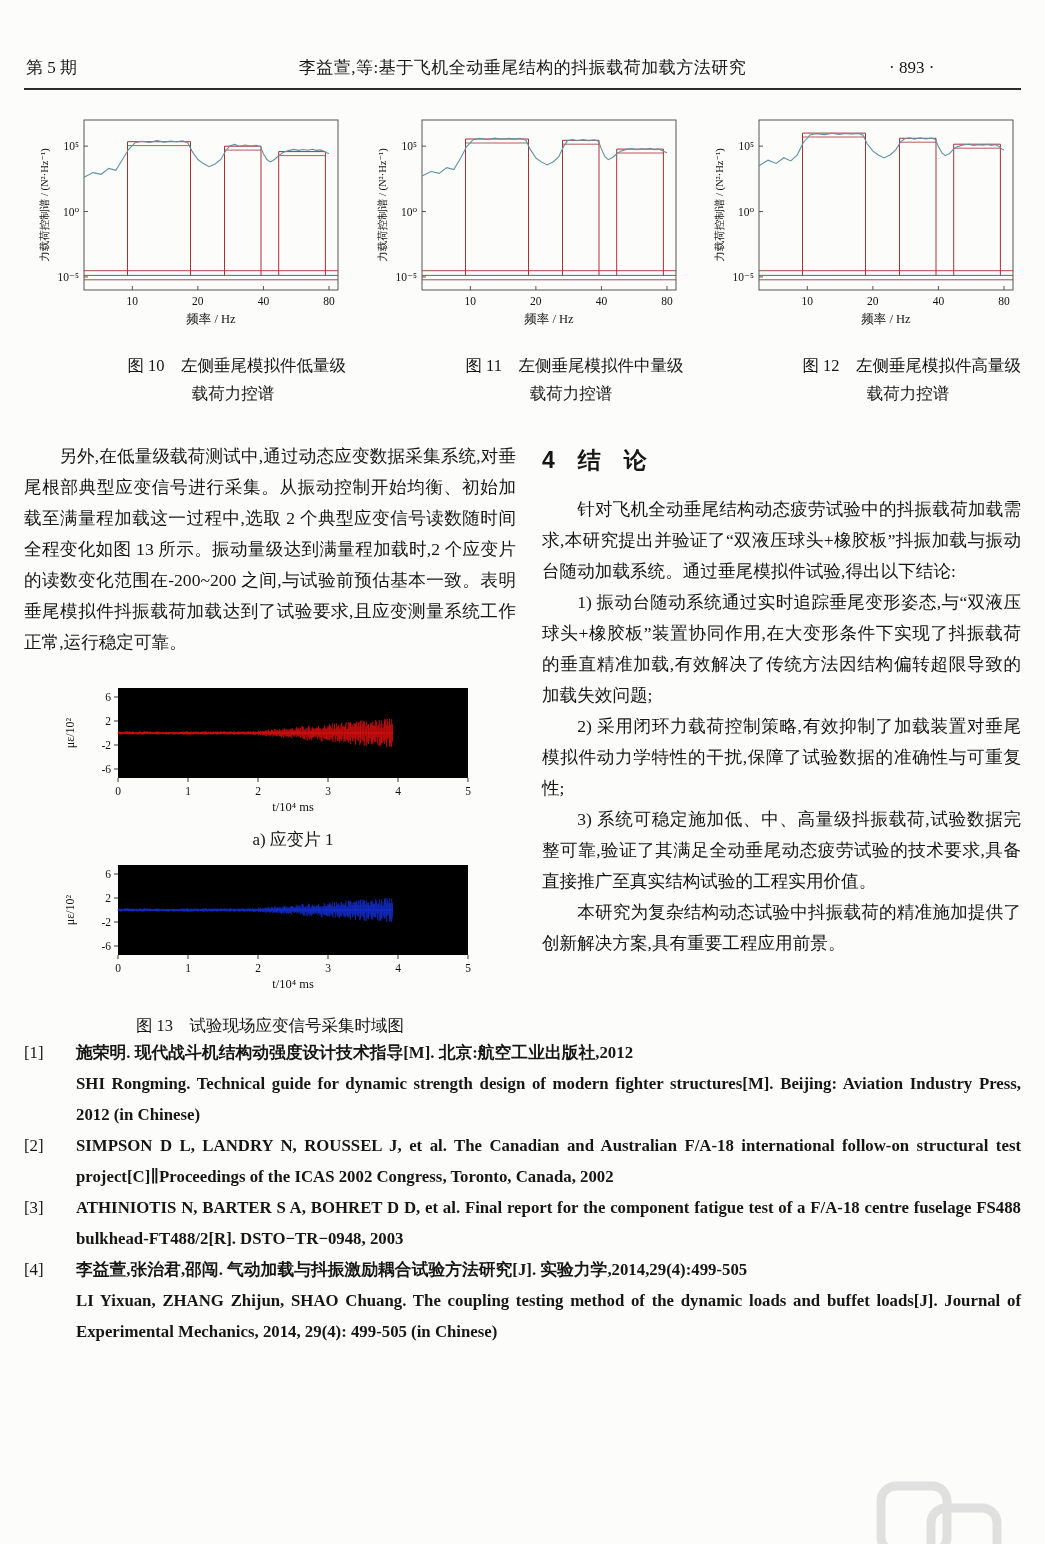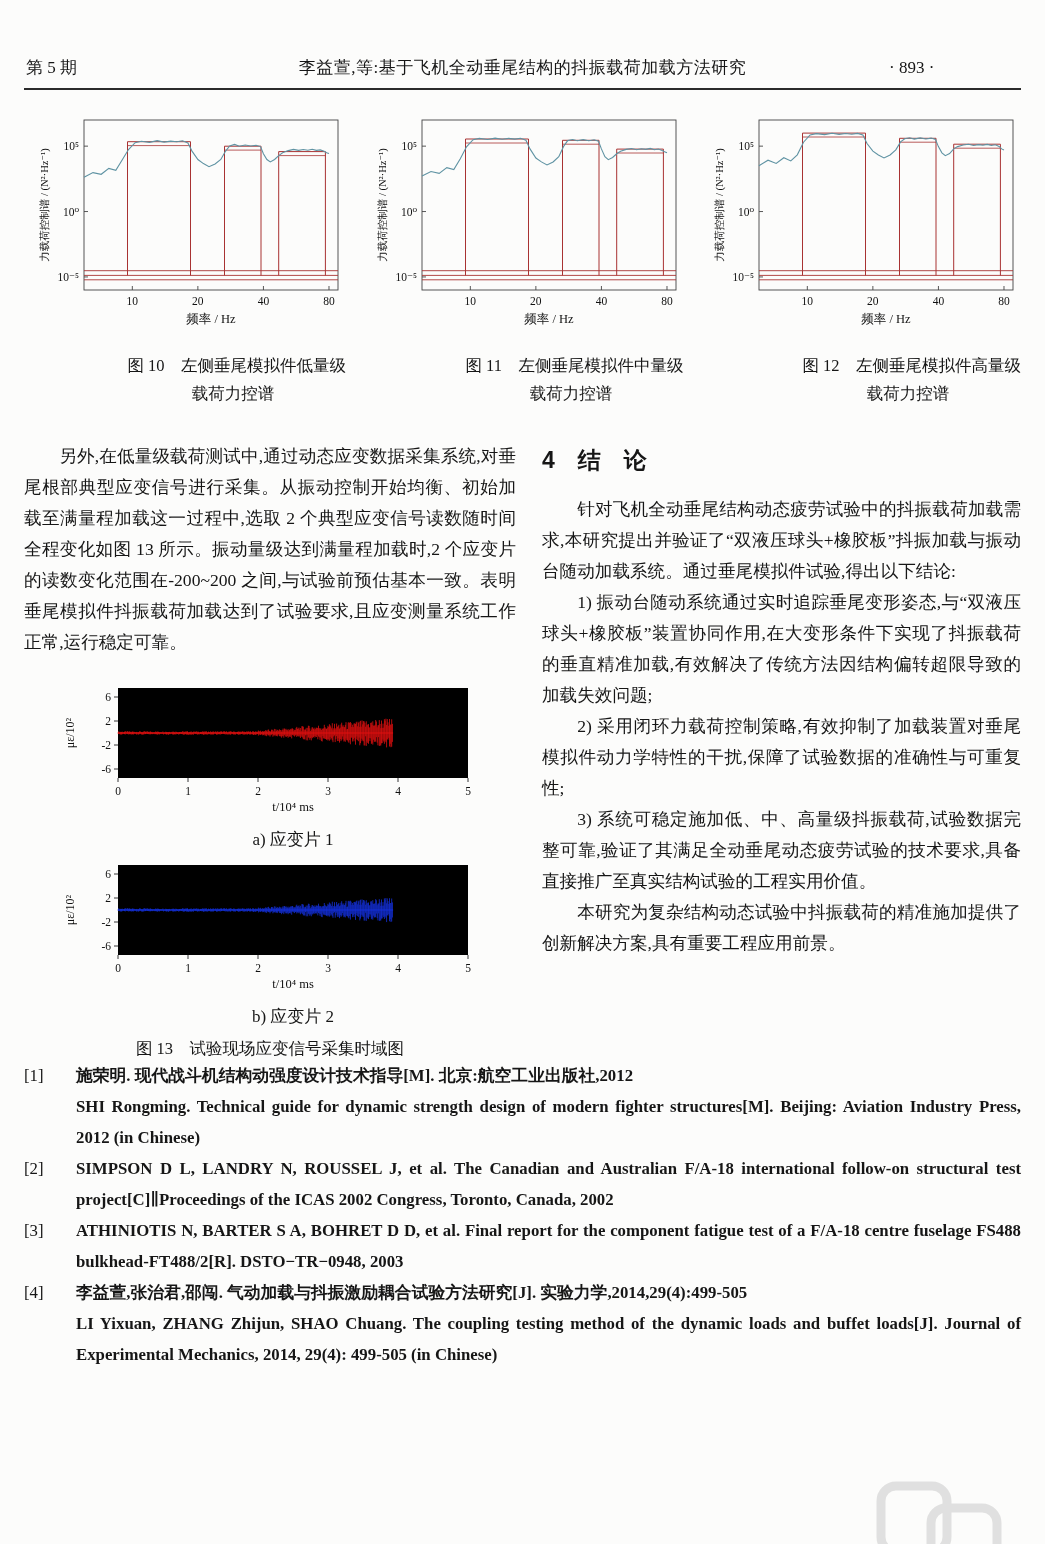--- a/index.html
+++ b/index.html
@@ -213,21 +213,20 @@
             <text x="268" y="113" text-anchor="middle" font-size="11.5" fill="#111">3</text>
             <line x1="338" y1="96" x2="338" y2="100" stroke="#222" stroke-width="0.9"></line>
             <text x="338" y="113" text-anchor="middle" font-size="11.5" fill="#111">4</text>
             <line x1="408" y1="96" x2="408" y2="100" stroke="#222" stroke-width="0.9"></line>
             <text x="408" y="113" text-anchor="middle" font-size="11.5" fill="#111">5</text>
             <text x="233" y="129" text-anchor="middle" font-size="12.5" fill="#111">t/10⁴ ms</text>
             <text x="14" y="51" text-anchor="middle" font-size="12" fill="#111" transform="rotate(-90 14 51)">με/10²</text>
             <line x1="58" y1="51" x2="333.1" y2="51" stroke="#1430d8" stroke-width="1"></line>
             <path d="M58.0,50.5L58.0,51.5M58.7,49.3L58.7,51.9M59.4,50.5L59.4,51.6M60.2,49.8L60.2,52.5M60.9,50.0L60.9,52.4M61.6,49.9L61.6,52.5M62.3,49.7L62.3,52.2M63.1,50.3L63.1,51.5M63.8,50.1L63.8,51.8M64.5,49.8L64.5,52.0M65.2,49.2L65.2,52.5M66.0,49.4L66.0,51.6M66.7,50.3L66.7,51.6M67.4,49.2L67.4,51.8M68.1,49.4L68.1,52.2M68.9,50.0L68.9,52.5M69.6,49.3L69.6,52.0M70.3,50.0L70.3,51.9M71.0,49.7L71.0,52.5M71.8,50.1L71.8,52.4M72.5,49.5L72.5,52.1M73.2,49.8L73.2,52.6M73.9,49.7L73.9,52.1M74.7,50.0L74.7,51.5M75.4,50.4L75.4,51.5M76.1,50.1L76.1,52.1M76.8,49.9L76.8,52.7M77.5,50.5L77.5,51.5M78.3,50.3L78.3,52.6M79.0,50.0L79.0,52.3M79.7,49.2L79.7,51.7M80.4,49.6L80.4,51.5M81.2,50.2L81.2,52.2M81.9,50.0L81.9,52.7M82.6,50.3L82.6,52.5M83.3,49.8L83.3,52.5M84.1,49.2L84.1,52.3M84.8,49.3L84.8,51.5M85.5,49.9L85.5,52.1M86.2,49.5L86.2,51.5M87.0,49.7L87.0,52.0M87.7,49.3L87.7,51.9M88.4,49.9L88.4,51.9M89.1,50.3L89.1,52.3M89.9,49.6L89.9,52.2M90.6,49.5L90.6,52.3M91.3,50.2L91.3,51.8M92.0,49.9L92.0,52.2M92.7,50.4L92.7,52.1M93.5,50.4L93.5,51.5M94.2,50.1L94.2,52.2M94.9,50.4L94.9,51.8M95.6,49.5L95.6,52.2M96.4,49.8L96.4,52.2M97.1,50.0L97.1,52.5M97.8,49.4L97.8,52.6M98.5,49.9L98.5,51.7M99.3,50.2L99.3,52.5M100.0,50.1L100.0,52.0M100.7,50.3L100.7,51.5M101.4,50.3L101.4,51.7M102.2,50.4L102.2,51.8M102.9,49.5L102.9,51.6M103.6,50.5L103.6,52.5M104.3,50.4L104.3,51.7M105.1,50.4L105.1,52.0M105.8,49.7L105.8,52.3M106.5,50.2L106.5,52.5M107.2,50.0L107.2,52.0M108.0,50.1L108.0,52.7M108.7,50.1L108.7,52.7M109.4,49.9L109.4,51.8M110.1,50.3L110.1,52.2M110.8,50.5L110.8,51.6M111.6,50.3L111.6,51.5M112.3,49.7L112.3,51.9M113.0,50.3L113.0,52.8M113.7,49.6L113.7,52.3M114.5,50.3L114.5,52.3M115.2,50.5L115.2,52.2M115.9,49.6L115.9,52.5M116.6,50.0L116.6,51.7M117.4,50.4L117.4,52.0M118.1,50.2L118.1,51.9M118.8,50.4L118.8,52.7M119.5,50.0L119.5,51.9M120.3,49.9L120.3,51.5M121.0,50.1L121.0,52.1M121.7,50.0L121.7,52.0M122.4,49.3L122.4,51.8M123.2,49.4L123.2,52.8M123.9,50.4L123.9,52.4M124.6,49.8L124.6,52.5M125.3,49.6L125.3,52.0M126.1,49.5L126.1,52.4M126.8,49.5L126.8,52.6M127.5,49.3L127.5,52.4M128.2,50.4L128.2,52.7M128.9,50.5L128.9,52.8M129.7,49.9L129.7,52.3M130.4,50.2L130.4,52.4M131.1,49.3L131.1,52.7M131.8,50.4L131.8,52.5M132.6,50.3L132.6,52.2M133.3,49.9L133.3,52.8M134.0,49.3L134.0,51.6M134.7,50.1L134.7,51.5M135.5,49.8L135.5,51.7M136.2,49.6L136.2,52.2M136.9,49.3L136.9,51.6M137.6,50.3L137.6,52.6M138.4,49.7L138.4,52.1M139.1,50.5L139.1,52.5M139.8,50.5L139.8,51.5M140.5,49.9L140.5,52.0M141.3,49.9L141.3,52.0M142.0,49.9L142.0,52.4M142.7,49.3L142.7,52.0M143.4,50.0L143.4,52.8M144.1,49.2L144.1,52.5M144.9,50.2L144.9,52.4M145.6,49.5L145.6,52.2M146.3,49.2L146.3,52.3M147.0,50.4L147.0,52.5M147.8,50.5L147.8,52.5M148.5,49.6L148.5,51.7M149.2,50.1L149.2,52.2M149.9,50.3L149.9,51.7M150.7,49.3L150.7,52.6M151.4,50.2L151.4,52.3M152.1,50.0L152.1,52.6M152.8,49.5L152.8,52.3M153.6,49.5L153.6,52.5M154.3,50.5L154.3,51.5M155.0,49.8L155.0,51.6M155.7,49.4L155.7,51.8M156.5,50.4L156.5,52.6M157.2,49.5L157.2,52.4M157.9,49.4L157.9,52.5M158.6,50.3L158.6,52.0M159.4,50.0L159.4,52.0M160.1,49.5L160.1,52.7M160.8,49.5L160.8,51.6M161.5,49.4L161.5,52.1M162.2,50.4L162.2,51.7M163.0,49.6L163.0,51.8M163.7,49.4L163.7,51.7M164.4,49.3L164.4,52.2M165.1,49.7L165.1,51.6M165.9,49.9L165.9,52.6M166.6,49.3L166.6,51.8M167.3,50.5L167.3,52.6M168.0,50.4L168.0,51.6M168.8,49.6L168.8,52.6M169.5,49.8L169.5,51.6M170.2,49.3L170.2,52.8M170.9,49.3L170.9,52.4M171.7,49.8L171.7,51.5M172.4,50.2L172.4,51.6M173.1,50.1L173.1,52.2M173.8,49.3L173.8,52.6M174.6,49.8L174.6,52.3M175.3,50.4L175.3,52.7M176.0,49.9L176.0,51.6M176.7,50.3L176.7,51.5M177.5,49.9L177.5,52.0M178.2,49.6L178.2,52.7M178.9,49.5L178.9,52.6M179.6,49.9L179.6,52.3M180.3,49.6L180.3,52.4M181.1,50.5L181.1,52.0M181.8,49.6L181.8,51.9M182.5,49.4L182.5,51.5M183.2,49.5L183.2,52.8M184.0,49.9L184.0,51.7M184.7,49.7L184.7,52.7M185.4,50.3L185.4,52.3M186.1,50.0L186.1,51.6M186.9,49.2L186.9,52.6M187.6,50.1L187.6,52.4M188.3,49.2L188.3,51.7M189.0,49.9L189.0,52.0M189.8,49.6L189.8,52.7M190.5,49.4L190.5,52.4M191.2,50.5L191.2,51.6M191.9,50.4L191.9,52.4M192.7,49.2L192.7,52.3M193.4,49.4L193.4,53.0M194.1,49.8L194.1,52.8M194.8,50.3L194.8,52.2M195.6,49.5L195.6,52.8M196.3,50.1L196.3,52.4M197.0,49.5L197.0,51.7M197.7,50.2L197.7,52.0M198.4,48.6L198.4,53.4M199.2,49.2L199.2,51.7M199.9,49.8L199.9,53.0M200.6,48.8L200.6,52.8M201.3,50.0L201.3,52.3M202.1,49.4L202.1,52.5M202.8,49.1L202.8,53.2M203.5,49.9L203.5,52.8M204.2,49.2L204.2,52.5M205.0,49.4L205.0,53.4M205.7,48.3L205.7,53.2M206.4,48.8L206.4,53.9M207.1,49.6L207.1,52.1M207.9,48.1L207.9,53.2M208.6,47.8L208.6,53.1M209.3,49.1L209.3,53.1M210.0,49.5L210.0,54.3M210.8,49.6L210.8,53.0M211.5,48.0L211.5,52.5M212.2,48.0L212.2,51.9M212.9,48.5L212.9,54.3M213.6,49.5L213.6,53.3M214.4,47.3L214.4,53.0M215.1,49.7L215.1,53.8M215.8,47.6L215.8,52.7M216.5,49.0L216.5,53.6M217.3,48.2L217.3,54.1M218.0,48.5L218.0,53.2M218.7,49.1L218.7,52.0M219.4,47.7L219.4,53.8M220.2,48.5L220.2,54.0M220.9,48.4L220.9,53.9M221.6,49.7L221.6,55.2M222.3,48.3L222.3,53.9M223.1,47.1L223.1,53.5M223.8,48.6L223.8,55.1M224.5,47.0L224.5,52.6M225.2,47.9L225.2,53.7M226.0,47.3L226.0,54.5M226.7,48.4L226.7,54.2M227.4,48.6L227.4,53.6M228.1,47.6L228.1,55.2M228.9,48.9L228.9,54.2M229.6,48.3L229.6,54.0M230.3,47.4L230.3,54.4M231.0,48.2L231.0,53.1M231.7,47.2L231.7,55.7M232.5,47.0L232.5,52.6M233.2,47.8L233.2,52.9M233.9,49.2L233.9,53.5M234.6,48.2L234.6,54.1M235.4,48.3L235.4,53.0M236.1,46.6L236.1,53.1M236.8,45.7L236.8,54.5M237.5,47.3L237.5,53.4M238.3,47.1L238.3,53.5M239.0,46.3L239.0,54.3M239.7,48.2L239.7,53.3M240.4,46.7L240.4,55.3M241.2,49.3L241.2,54.4M241.9,45.1L241.9,53.3M242.6,45.2L242.6,54.9M243.3,45.6L243.3,56.2M244.1,47.8L244.1,56.7M244.8,48.6L244.8,56.2M245.5,47.9L245.5,53.0M246.2,46.5L246.2,57.3M247.0,49.3L247.0,52.7M247.7,46.5L247.7,57.3M248.4,44.7L248.4,54.7M249.1,44.9L249.1,55.3M249.8,46.9L249.8,56.8M250.6,49.2L250.6,55.5M251.3,48.1L251.3,57.3M252.0,46.2L252.0,54.7M252.7,46.1L252.7,55.5M253.5,47.2L253.5,54.5M254.2,48.0L254.2,53.6M254.9,46.4L254.9,55.0M255.6,47.8L255.6,54.0M256.4,46.5L256.4,54.5M257.1,46.6L257.1,52.8M257.8,46.8L257.8,56.4M258.5,44.7L258.5,54.0M259.3,46.8L259.3,54.7M260.0,47.8L260.0,56.8M260.7,47.0L260.7,54.9M261.4,48.4L261.4,57.8M262.2,47.1L262.2,58.2M262.9,47.5L262.9,53.7M263.6,47.0L263.6,55.6M264.3,44.0L264.3,55.6M265.0,45.9L265.0,56.2M265.8,47.0L265.8,56.2M266.5,47.6L266.5,56.8M267.2,46.8L267.2,56.3M267.9,44.8L267.9,57.4M268.7,45.8L268.7,56.4M269.4,43.5L269.4,57.6M270.1,44.4L270.1,54.2M270.8,45.4L270.8,56.6M271.6,47.0L271.6,55.5M272.3,42.7L272.3,57.3M273.0,48.7L273.0,58.8M273.7,47.0L273.7,54.0M274.5,43.2L274.5,53.2M275.2,47.8L275.2,58.7M275.9,46.9L275.9,56.3M276.6,43.0L276.6,53.7M277.4,45.8L277.4,57.9M278.1,45.0L278.1,55.5M278.8,44.0L278.8,57.8M279.5,47.2L279.5,59.2M280.3,46.4L280.3,56.2M281.0,43.7L281.0,57.9M281.7,42.2L281.7,56.8M282.4,45.6L282.4,54.0M283.1,44.3L283.1,56.3M283.9,45.7L283.9,58.2M284.6,46.1L284.6,57.5M285.3,44.2L285.3,58.4M286.0,41.8L286.0,55.7M286.8,47.9L286.8,57.1M287.5,47.6L287.5,57.2M288.2,42.2L288.2,58.4M288.9,41.8L288.9,59.3M289.7,42.5L289.7,57.0M290.4,41.7L290.4,60.6M291.1,42.7L291.1,55.1M291.8,45.9L291.8,54.8M292.6,44.0L292.6,58.2M293.3,46.0L293.3,56.2M294.0,43.0L294.0,58.0M294.7,42.9L294.7,55.1M295.5,43.4L295.5,60.9M296.2,42.1L296.2,56.4M296.9,41.5L296.9,53.9M297.6,45.3L297.6,57.1M298.4,42.3L298.4,57.9M299.1,41.4L299.1,54.9M299.8,45.9L299.8,61.4M300.5,40.7L300.5,59.6M301.2,45.7L301.2,55.7M302.0,40.4L302.0,57.9M302.7,43.7L302.7,56.6M303.4,41.0L303.4,57.9M304.1,41.2L304.1,61.5M304.9,42.3L304.9,61.5M305.6,45.7L305.6,53.8M306.3,41.2L306.3,61.9M307.0,44.4L307.0,58.3M307.8,43.7L307.8,59.4M308.5,43.5L308.5,60.1M309.2,46.5L309.2,55.2M309.9,46.1L309.9,57.8M310.7,42.5L310.7,55.5M311.4,42.2L311.4,60.2M312.1,44.3L312.1,59.3M312.8,41.2L312.8,60.7M313.6,44.8L313.6,56.7M314.3,44.9L314.3,58.5M315.0,44.1L315.0,58.1M315.7,40.1L315.7,58.3M316.4,41.3L316.4,54.6M317.2,46.2L317.2,59.1M317.9,44.5L317.9,61.4M318.6,44.5L318.6,54.4M319.3,40.2L319.3,61.9M320.1,43.4L320.1,61.5M320.8,46.9L320.8,61.5M321.5,40.5L321.5,59.6M322.2,46.7L322.2,59.4M323.0,43.1L323.0,56.5M323.7,46.6L323.7,58.1M324.4,39.4L324.4,60.0M325.1,40.7L325.1,57.4M325.9,39.0L325.9,58.7M326.6,44.3L326.6,63.1M327.3,39.4L327.3,56.2M328.0,42.1L328.0,56.6M328.8,45.0L328.8,55.1M329.5,39.2L329.5,62.3M330.2,44.0L330.2,60.1M330.9,44.0L330.9,62.9M331.7,39.5L331.7,62.5M332.4,43.4L332.4,58.5" stroke="#1430d8" stroke-width="0.8" fill="none"></path>
           </svg>
-        <div class="strain-sub">b) 应变片 2</div>
         <figcaption class="strain-cap">图 13　试验现场应变信号采集时域图</figcaption>
       </figure>
     </div>
 
     <div class="col right">
       <h2 class="sec-head">4　结　论</h2>
       <p class="para">针对飞机全动垂尾结构动态疲劳试验中的抖振载荷加载需求,本研究提出并验证了“双液压球头+橡胶板”抖振加载与振动台随动加载系统。通过垂尾模拟件试验,得出以下结论:</p>
       <p class="para">1) 振动台随动系统通过实时追踪垂尾变形姿态,与“双液压球头+橡胶板”装置协同作用,在大变形条件下实现了抖振载荷的垂直精准加载,有效解决了传统方法因结构偏转超限导致的加载失效问题;</p>
       <p class="para">2) 采用闭环力载荷控制策略,有效抑制了加载装置对垂尾模拟件动力学特性的干扰,保障了试验数据的准确性与可重复性;</p>
       <p class="para">3) 系统可稳定施加低、中、高量级抖振载荷,试验数据完整可靠,验证了其满足全动垂尾动态疲劳试验的技术要求,具备直接推广至真实结构试验的工程实用价值。</p>

